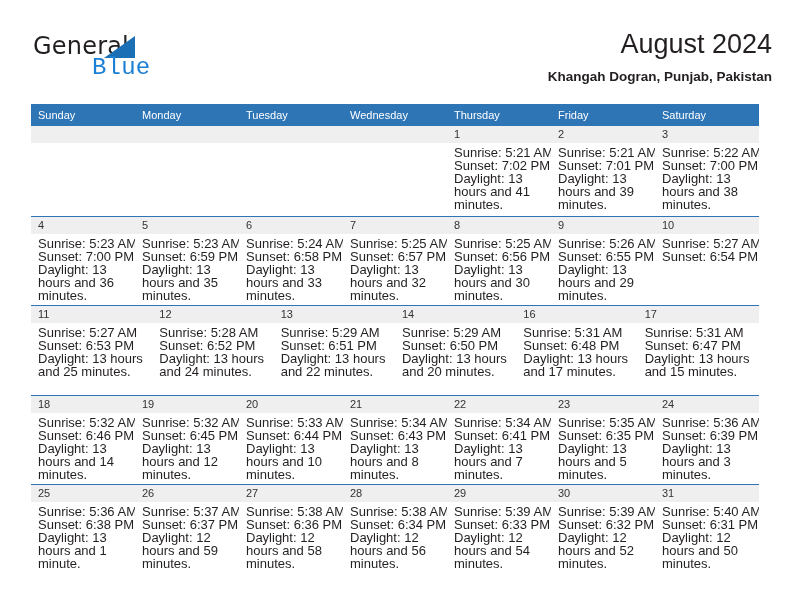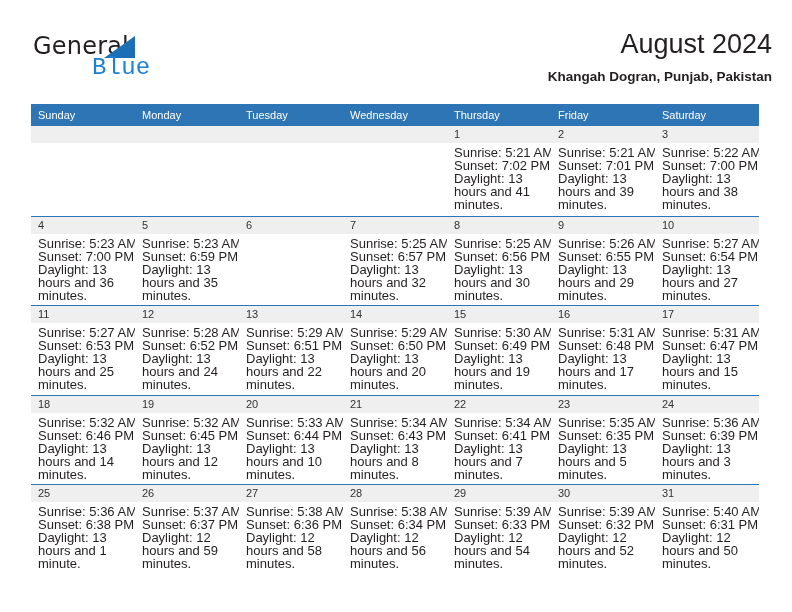--- a/index.html
+++ b/index.html
@@ -257,20 +257,25 @@
             <div class="day-info">
               <div>Sunrise: 5:23 AM</div>
               <div>Sunset: 6:59 PM</div>
               <div class="wrapline">Daylight: 13 hours and 35 minutes.</div>
             </div>
           </div>
           <div class="day-cell">
             <div class="day-number-band">
               <span class="day-number">6</span>
             </div>
+            <div class="day-info">
+              <div>Sunrise: 5:24 AM</div>
+              <div>Sunset: 6:58 PM</div>
+              <div class="wrapline">Daylight: 13 hours and 33 minutes.</div>
+            </div>
           </div>
           <div class="day-cell">
             <div class="day-number-band">
               <span class="day-number">7</span>
             </div>
             <div class="day-info">
               <div>Sunrise: 5:25 AM</div>
               <div>Sunset: 6:57 PM</div>
               <div class="wrapline">Daylight: 13 hours and 32 minutes.</div>
             </div>
@@ -295,21 +300,20 @@
               <div class="wrapline">Daylight: 13 hours and 29 minutes.</div>
             </div>
           </div>
           <div class="day-cell">
             <div class="day-number-band">
               <span class="day-number">10</span>
             </div>
             <div class="day-info">
               <div>Sunrise: 5:27 AM</div>
               <div>Sunset: 6:54 PM</div>
-              <div class="wrapline">Daylight: 13 hours and 27 minutes.</div>
             </div>
           </div>
         </div>
         <div class="week-row">
           <div class="day-cell">
             <div class="day-number-band">
               <span class="day-number">11</span>
             </div>
             <div class="day-info">
               <div>Sunrise: 5:27 AM</div>
@@ -342,30 +346,20 @@
               <span class="day-number">14</span>
             </div>
             <div class="day-info">
               <div>Sunrise: 5:29 AM</div>
               <div>Sunset: 6:50 PM</div>
               <div class="wrapline">Daylight: 13 hours and 20 minutes.</div>
             </div>
           </div>
           <div class="day-cell">
             <div class="day-number-band">
-              <span class="day-number">15</span>
-            </div>
-            <div class="day-info">
-              <div>Sunrise: 5:30 AM</div>
-              <div>Sunset: 6:49 PM</div>
-              <div class="wrapline">Daylight: 13 hours and 19 minutes.</div>
-            </div>
-          </div>
-          <div class="day-cell">
-            <div class="day-number-band">
               <span class="day-number">16</span>
             </div>
             <div class="day-info">
               <div>Sunrise: 5:31 AM</div>
               <div>Sunset: 6:48 PM</div>
               <div class="wrapline">Daylight: 13 hours and 17 minutes.</div>
             </div>
           </div>
           <div class="day-cell">
             <div class="day-number-band">

